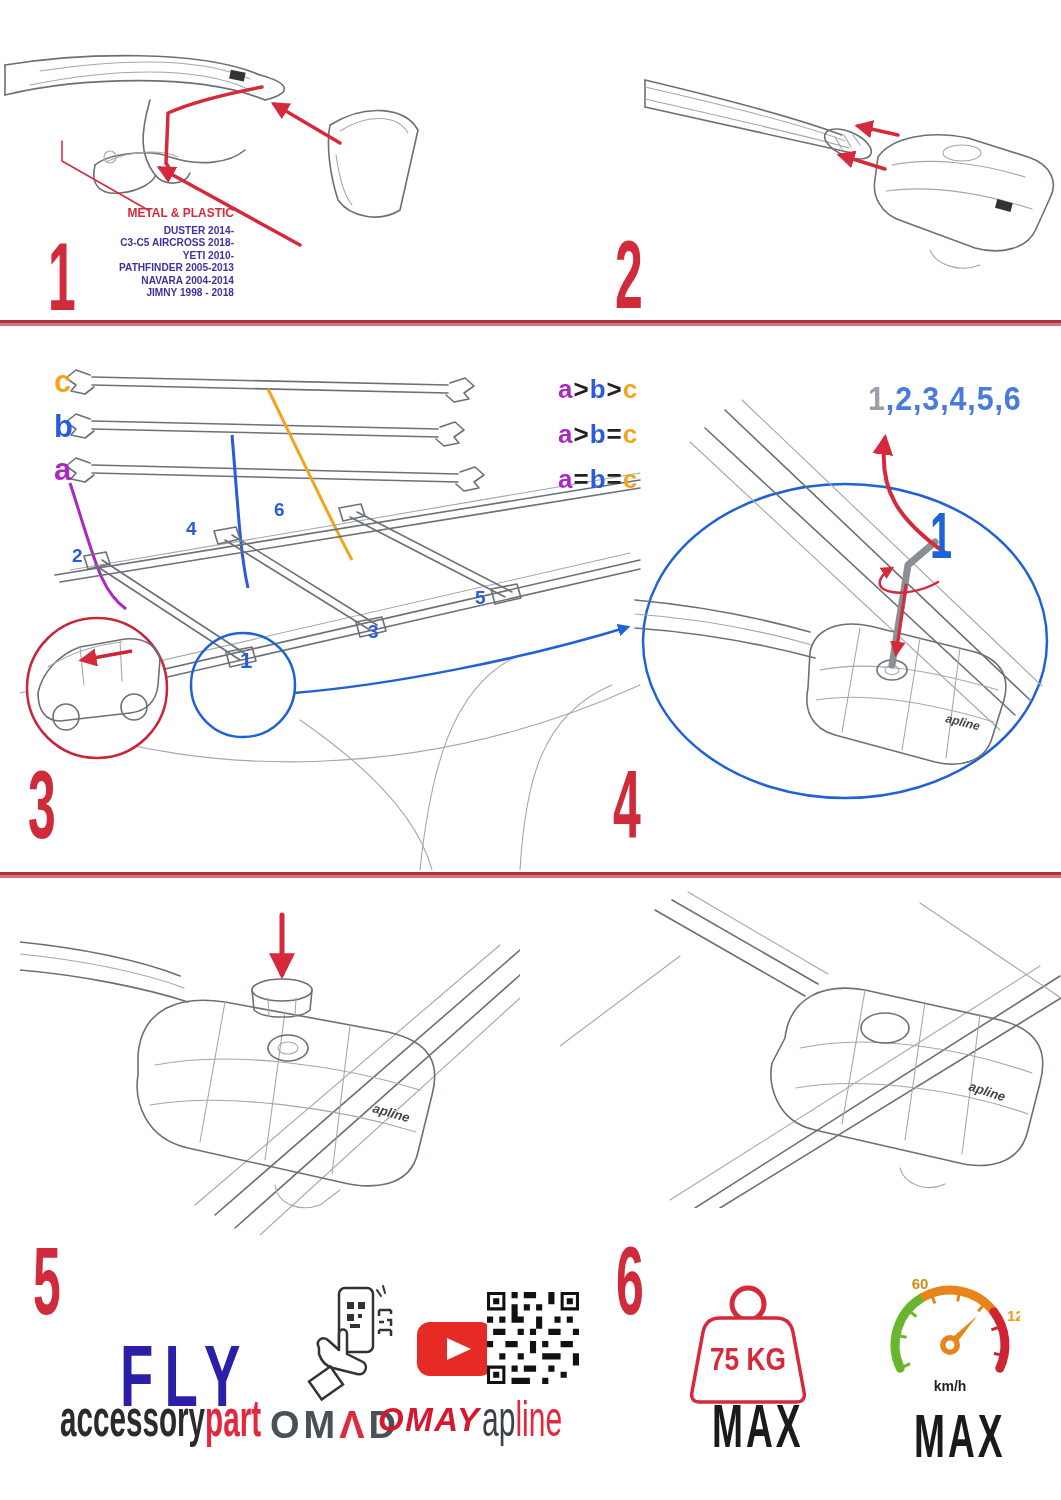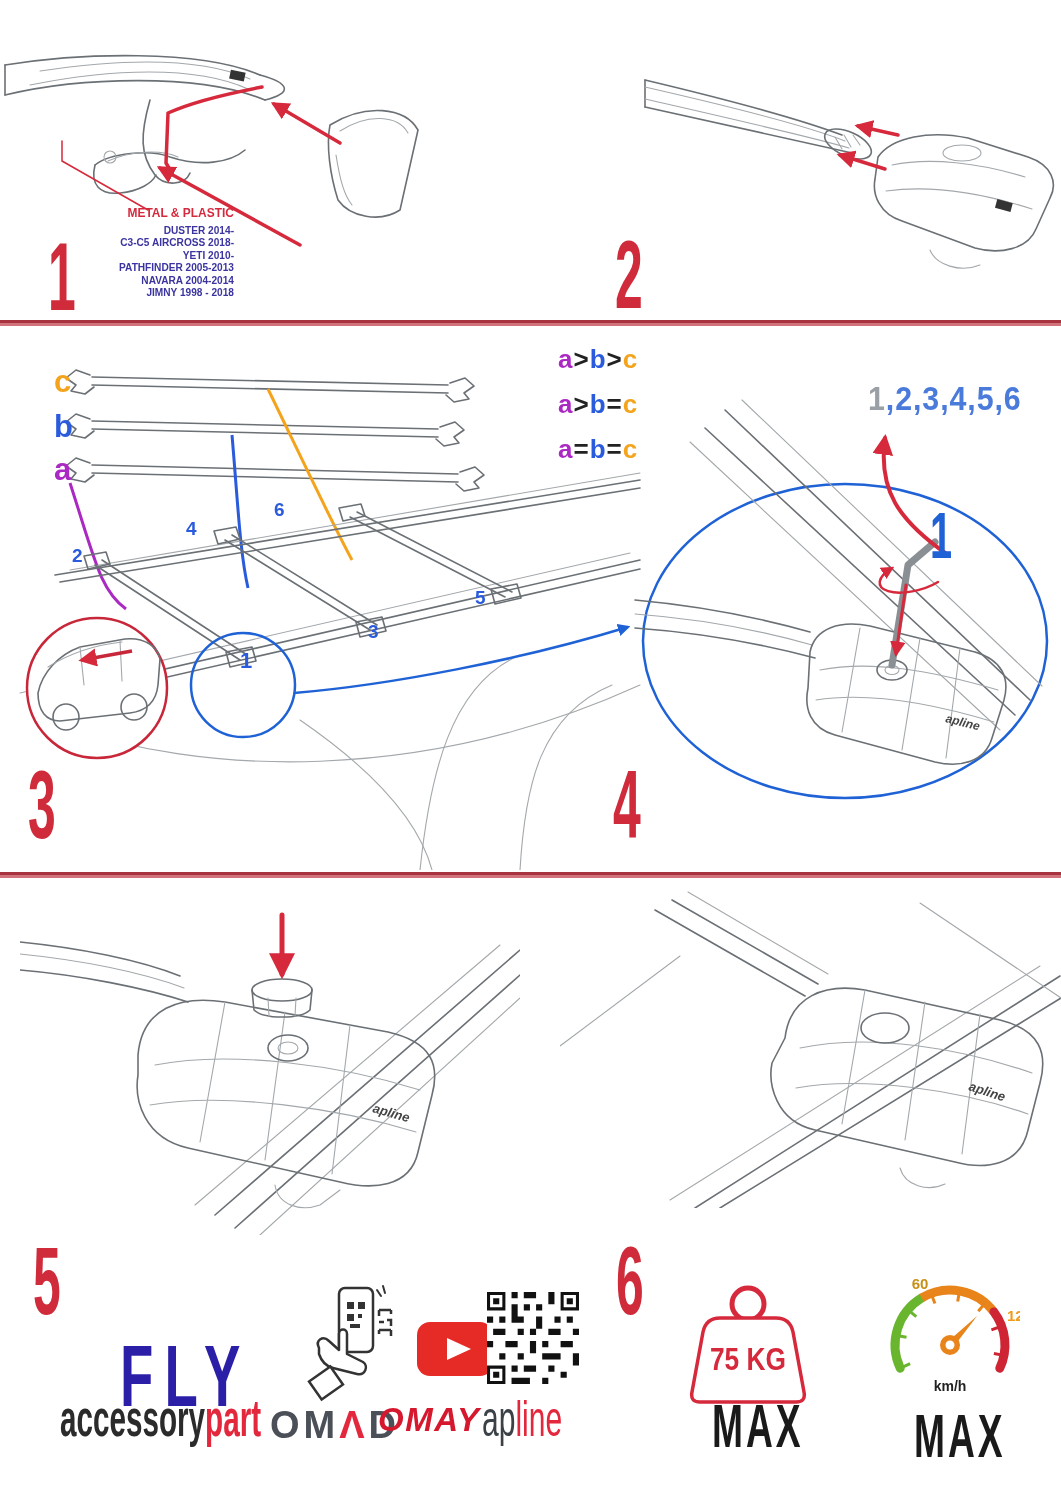--- a/index.html
+++ b/index.html
@@ -14,21 +14,21 @@
            background:linear-gradient(to bottom,#a83340 0 55%,#d2737c 55% 100%);}
   .stepnum{position:absolute;font-size:96px;line-height:.85;font-weight:700;color:#cf2b3a;
            transform:scaleX(.52);transform-origin:left top;letter-spacing:1px;}
   .material{position:absolute;left:112px;top:205px;width:122px;text-align:right;
             font-size:13px;font-weight:700;color:#d5293d;transform:scaleX(.92);transform-origin:right top;}
   .models{position:absolute;left:60px;top:224px;width:174px;text-align:right;
           font-size:11.5px;font-weight:700;line-height:1.08;color:#3b34a0;
           transform:scaleX(.88);transform-origin:right top;}
   .bar-label{position:absolute;font-size:31px;font-weight:700;line-height:1;}
   .lab-c{color:#f4a41c;} .lab-b{color:#2a5bdc;} .lab-a{color:#ab29c3;}
-  .formulas{position:absolute;left:558px;top:346px;font-size:26px;font-weight:700;line-height:1;}
+  .formulas{position:absolute;left:558px;top:376px;font-size:26px;font-weight:700;line-height:1;}
   .formula-row{margin-bottom:19px;letter-spacing:1px;}
   .tok-a{color:#ab29c3;} .tok-b{color:#2a5bdc;} .tok-c{color:#f4a41c;} .tok-op{color:#222;}
   .roofnum{position:absolute;font-size:19px;font-weight:700;color:#2a5bdc;line-height:1;}
   .sequence{position:absolute;left:868px;top:380px;font-size:33px;font-weight:600;
             color:#4a7bdb;letter-spacing:1px;transform:scaleX(.92);transform-origin:left top;}
   .seq-first{color:#9aa0a6;}
   .tool-one{position:absolute;left:930px;top:508px;font-size:64px;font-weight:700;color:#1f62d6;
             transform:scaleX(.62);transform-origin:left top;line-height:.9;}
   .brand-fly{position:absolute;left:120px;top:1334px;font-size:88px;font-weight:700;color:#2b1fa8;
              letter-spacing:18px;transform:scaleX(.62);transform-origin:left top;line-height:.95;}

